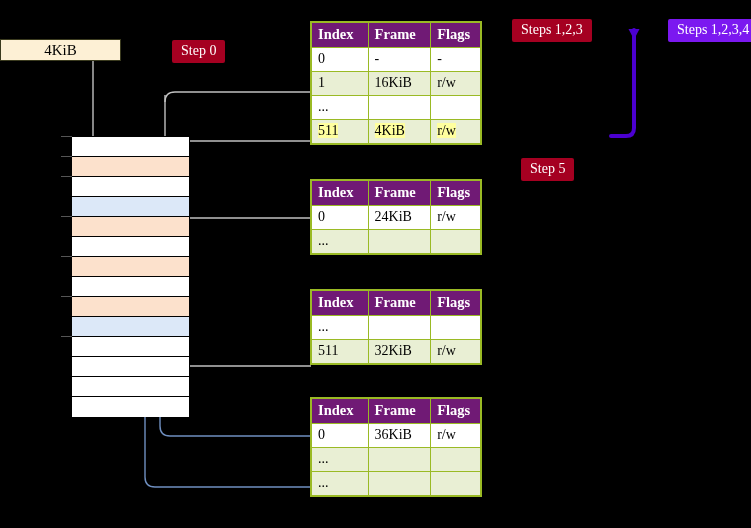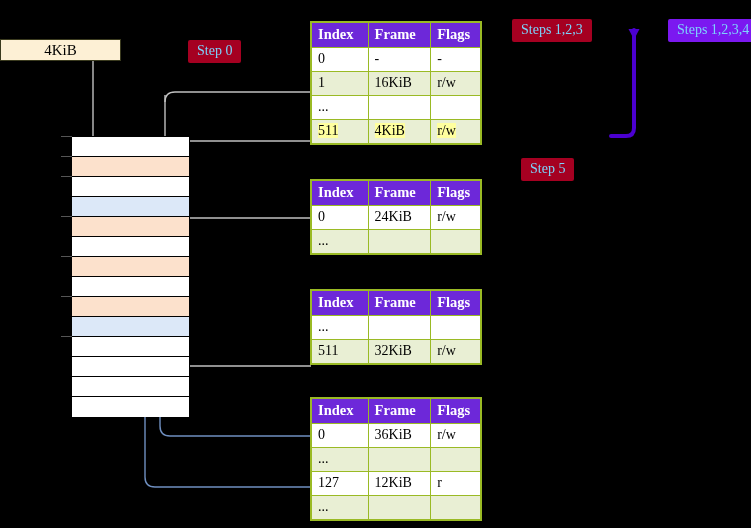--- a/index.html
+++ b/index.html
@@ -10,21 +10,21 @@
   }
   .stage{position:absolute;left:0;top:0;width:751px;height:528px;}
 
   
   .badge{
     position:absolute;
     font-family:"Liberation Serif", serif;
     font-size:14px;
     line-height:1;
     padding:4px 9px 5px 9px;
-    color:#7dd3fc;
+    color:#ffffff;
     border-radius:2px;
     white-space:nowrap;
   }
   .badge.red{background:#a50021;}
   .badge.violet{background:#7b18f0;}
 
   
   .kib-box{
     position:absolute;
     background:#fdf0d5;
@@ -62,21 +62,21 @@
   .ptable td,.ptable th{
     border:1px solid #9aba24;
     padding:3px 6px 4px 6px;
     text-align:left;
     font-weight:normal;
     height:17px;
     box-sizing:border-box;
     white-space:nowrap;
   }
   .ptable th{
-    background:#6d28d9;
+    background:#701a75;
     color:#ffffff;
     font-weight:bold;
     font-size:14.5px;
   }
   .ptable tr.alt td{background:#e9efd4;}
   .ptable tr.plain td{background:#ffffff;}
   .ptable td.c-index{width:57px;}
   .ptable td.c-frame{width:63px;}
   .ptable td.c-flags{width:50px;}
   .ptable th.c-index{width:57px;}
@@ -163,21 +163,21 @@
       <div class="tick" style="left: 61px; top: 136px; width: 11px;"></div>
       <div class="tick" style="left: 61px; top: 156px; width: 11px;"></div>
       <div class="tick" style="left: 61px; top: 176px; width: 11px;"></div>
       <div class="tick" style="left: 61px; top: 216px; width: 11px;"></div>
       <div class="tick" style="left: 61px; top: 256px; width: 11px;"></div>
       <div class="tick" style="left: 61px; top: 296px; width: 11px;"></div>
       <div class="tick" style="left: 61px; top: 336px; width: 11px;"></div>
     </div>
 
   <div id="badges">
-      <div class="badge red" style="left: 188px; top: 40px;">Step 0</div>
+      <div class="badge red" style="left: 172px; top: 40px;">Step 0</div>
       <div class="badge red" style="left: 512px; top: 19px;">Steps 1,2,3</div>
       <div class="badge violet" style="left: 668px; top: 19px;">Steps 1,2,3,4</div>
       <div class="badge red" style="left: 521px; top: 158px;">Step 5</div>
     </div>
 
   <div id="tables">
       <table class="ptable" style="left: 311px; top: 22px; width: 170px;">
         <thead>
           <tr>
             <th class="c-index">Index</th>
@@ -262,25 +262,20 @@
           <tr class="plain">
             <td class="c-index">0</td>
             <td class="c-frame">36KiB</td>
             <td class="c-flags">r/w</td>
           </tr>
           <tr class="alt">
             <td class="c-index">...</td>
             <td class="c-frame"></td>
             <td class="c-flags"></td>
           </tr>
-          <tr class="plain">
-            <td class="c-index">127</td>
-            <td class="c-frame">12KiB</td>
-            <td class="c-flags">r</td>
-          </tr>
           <tr class="alt">
             <td class="c-index">...</td>
             <td class="c-frame"></td>
             <td class="c-flags"></td>
           </tr>
         </tbody>
       </table>
     </div>
 
 </div>

